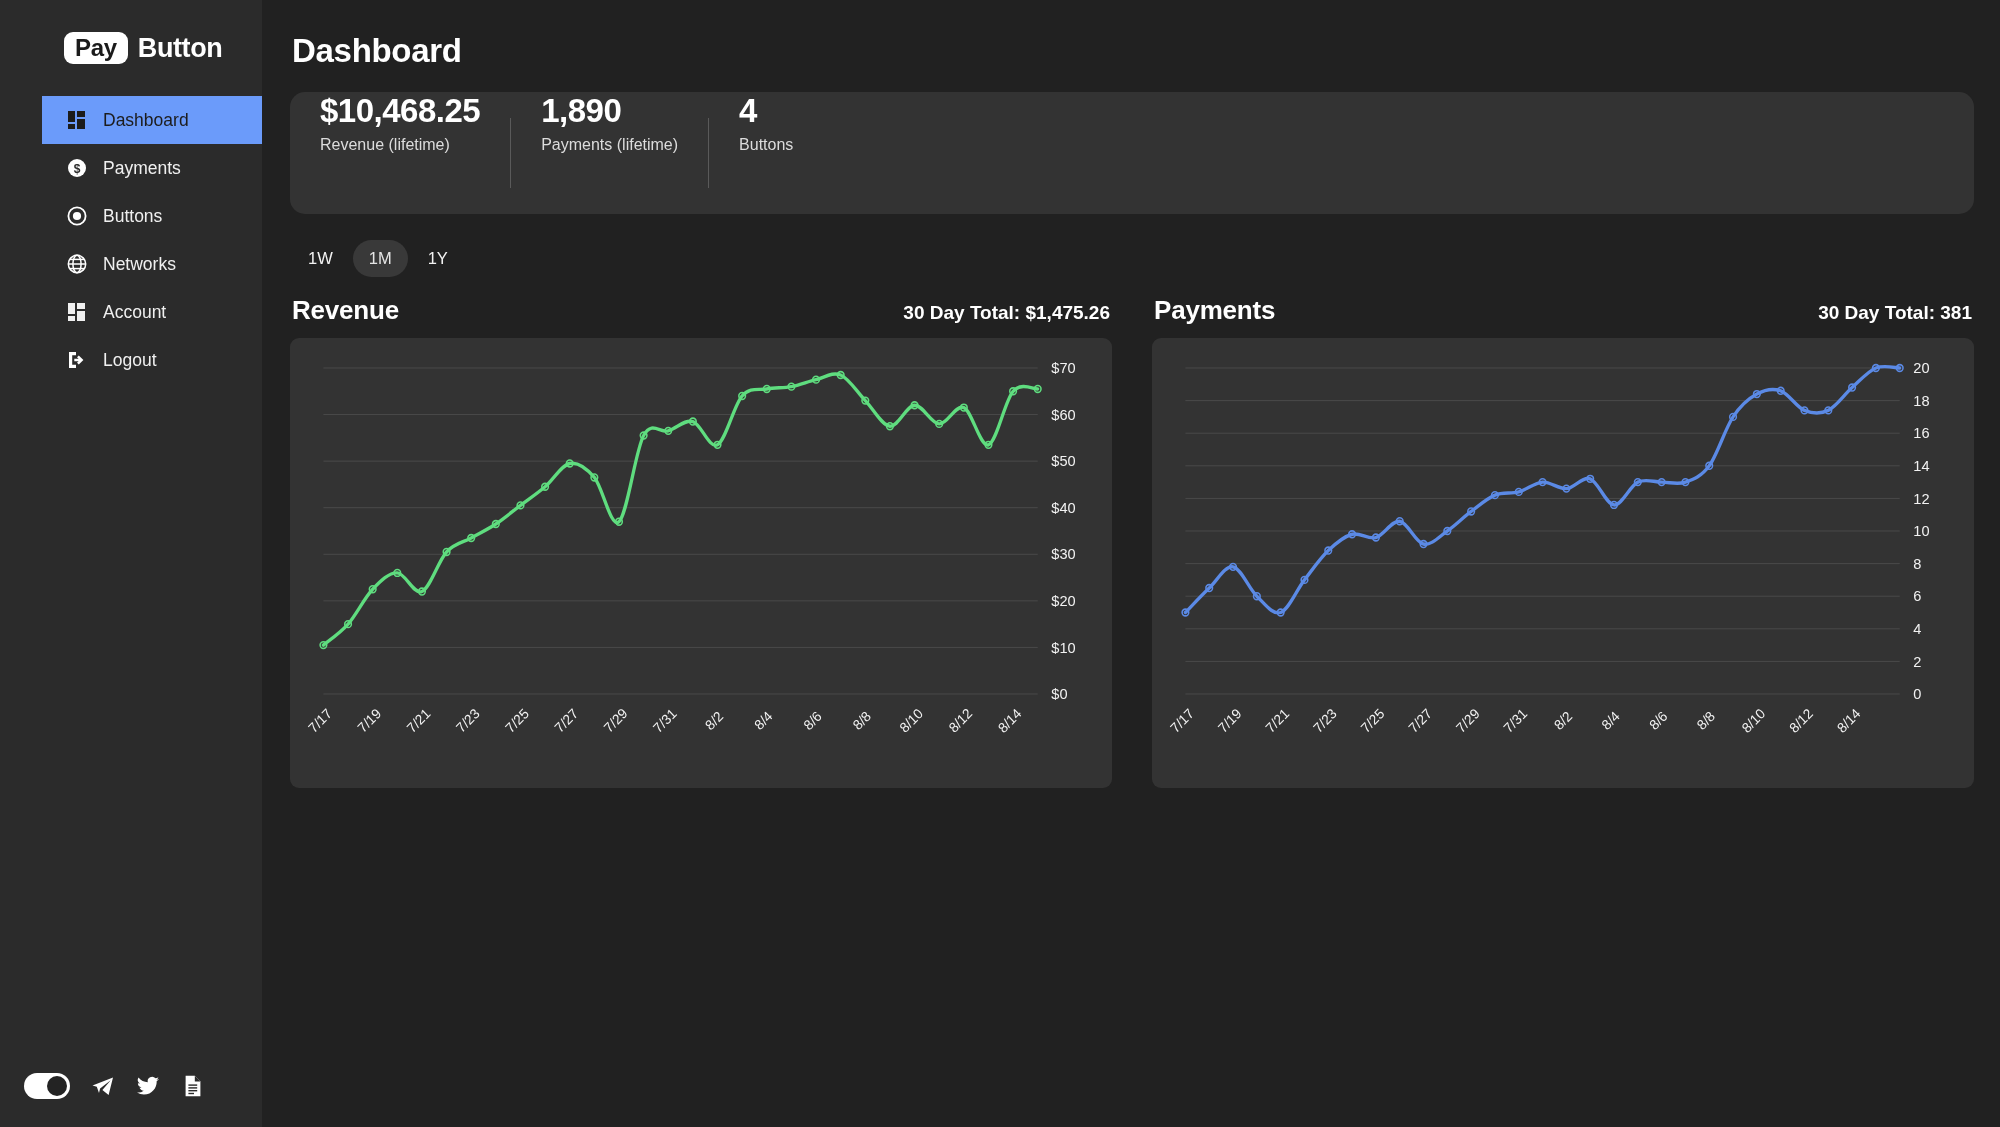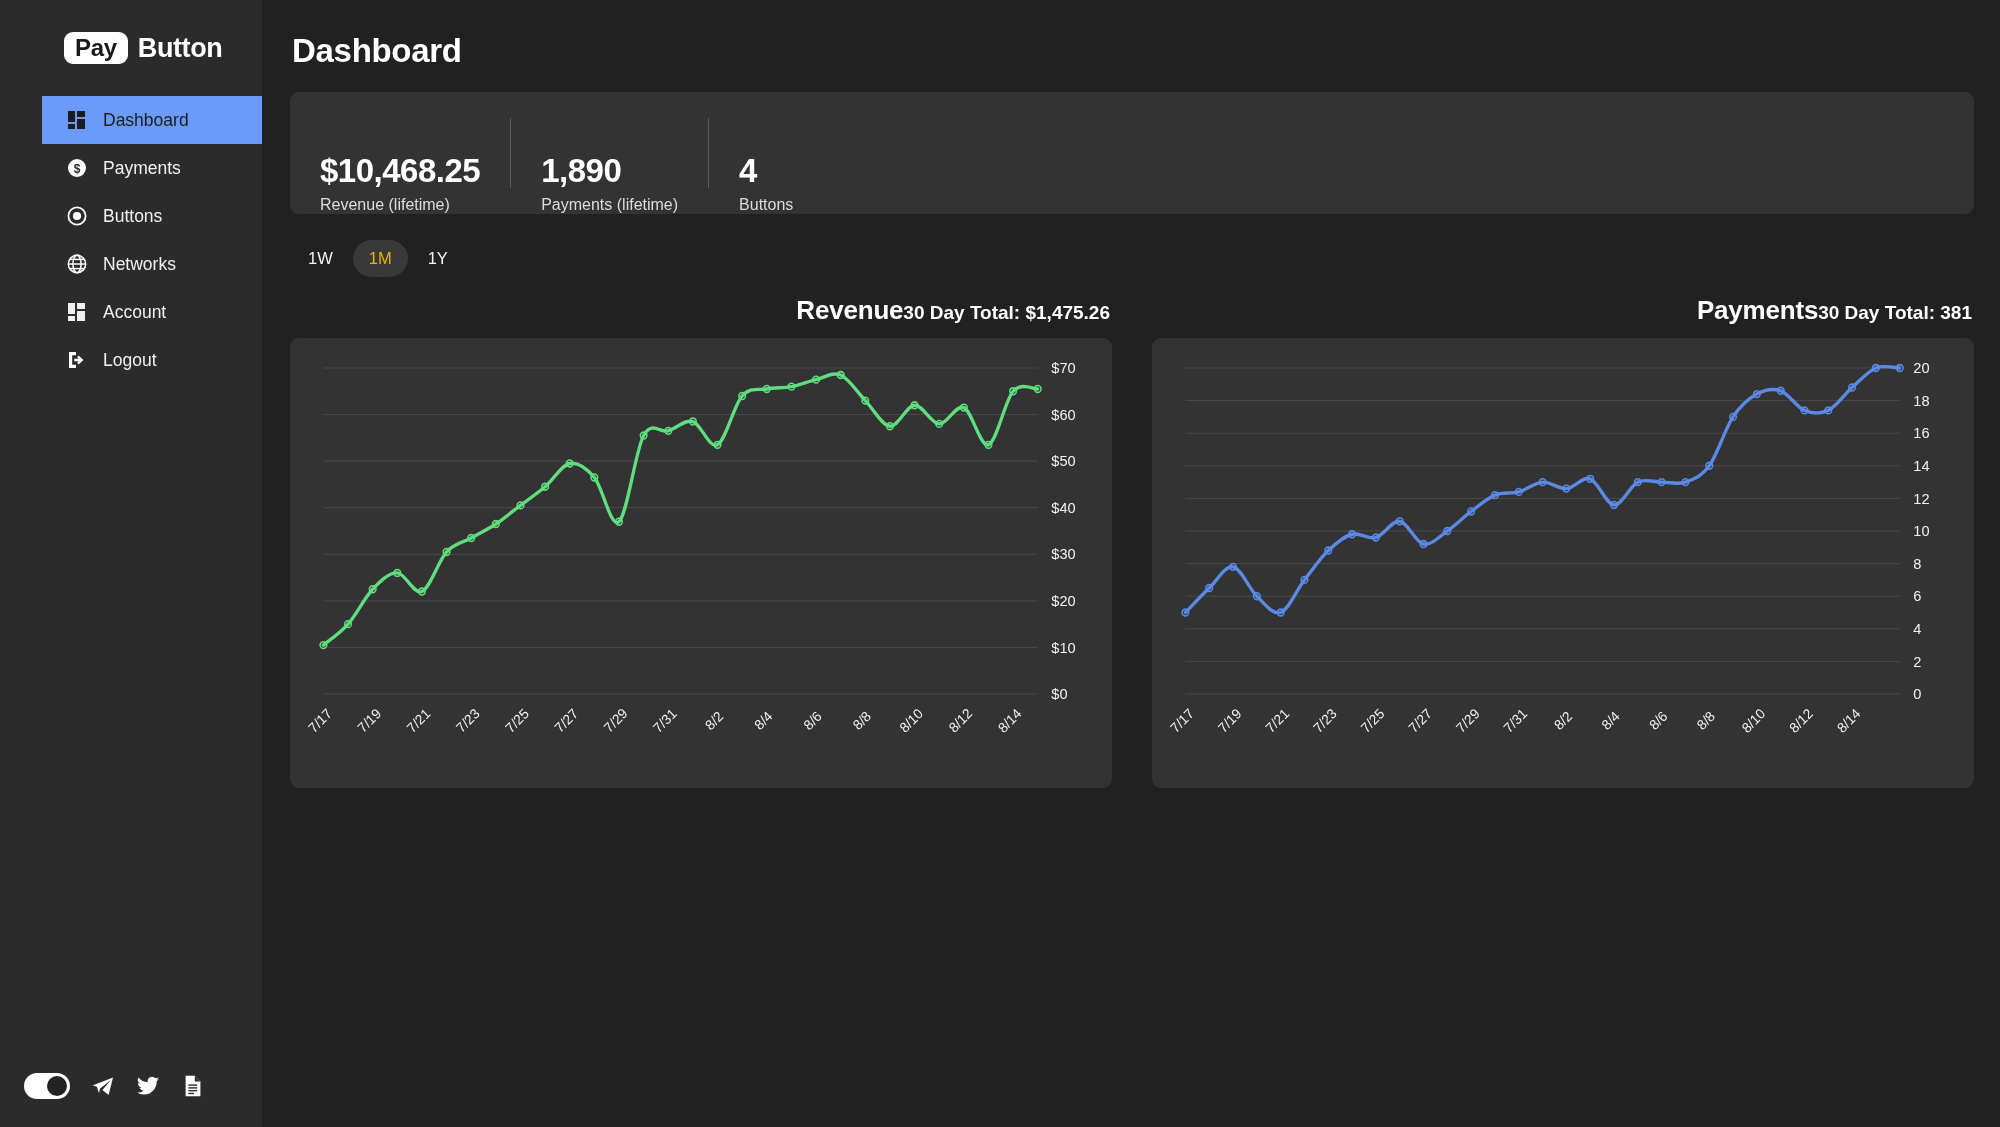--- a/index.html
+++ b/index.html
@@ -53,43 +53,43 @@
     position: absolute; top: 3px; right: 3px;
     width: 20px; height: 20px; border-radius: 50%; background: #232323;
   }
   .sicon { cursor: pointer; display: flex; align-items: center; }
 
   
   .main { flex: 1; padding: 24px 26px 0 28px; min-width: 0; }
   .page-title { color: #fff; font-size: 33px; font-weight: bold; margin: 8px 0 22px 2px; letter-spacing: -0.3px; }
 
   .stats-card {
-    background: #333333; border-radius: 9px;
-    height: 122px; display: flex; align-items: flex-end;
+    background: #333333; border-radius: 15px;
+    height: 122px; display: flex; align-items: flex-start;
     padding: 0 26px; margin-bottom: 26px;
   }
   .stat { padding: 0 30px; }
   .stat:first-child { padding-left: 4px; }
   .stat-val { color: #fff; font-size: 33px; font-weight: bold; letter-spacing: -0.5px; line-height: 1.18; }
   .stat-lbl { color: #dcdcdc; font-size: 16px; margin-top: 5px; }
   .stat-div { width: 1px; align-self: stretch; background: #5a5a5a; margin: 26px 0; }
 
   .range-row { display: flex; align-items: center; gap: 4px; margin: 0 0 18px 2px; }
   .range-btn {
     color: #f2f2f2; font-size: 16.5px;
     padding: 9px 16px; border-radius: 22px;
     background: transparent; border: none; cursor: pointer;
     font-family: inherit;
   }
-  .range-btn.active { background: #393939; color: #eab308; }
+  .range-btn.active { background: #393939; color: #e5e5e5; }
 
   .charts-row { display: flex; gap: 40px; }
   .chart-col { flex: 1; min-width: 0; }
   .chart-head {
-    display: flex; align-items: baseline; justify-content: flex-end;
+    display: flex; align-items: baseline; justify-content: space-between;
     margin: 0 2px 12px 2px;
   }
   .chart-title { color: #fff; font-size: 26px; font-weight: bold; letter-spacing: -0.2px; }
   .chart-total { color: #fff; font-size: 19px; font-weight: bold; }
   .chart-card { background: #333333; border-radius: 9px; padding: 16px 12px 10px 12px; height: 450px; }
   .chart-card svg { display: block; width: 100%; height: 100%; }
   .ylab { fill: #f2f2f2; font-size: 15px; font-family: "Liberation Sans", sans-serif; }
   .xlab { fill: #f2f2f2; font-size: 14px; font-family: "Liberation Sans", sans-serif; }
   .grid { stroke: #4a4a4a; stroke-width: 1; }
 </style>

